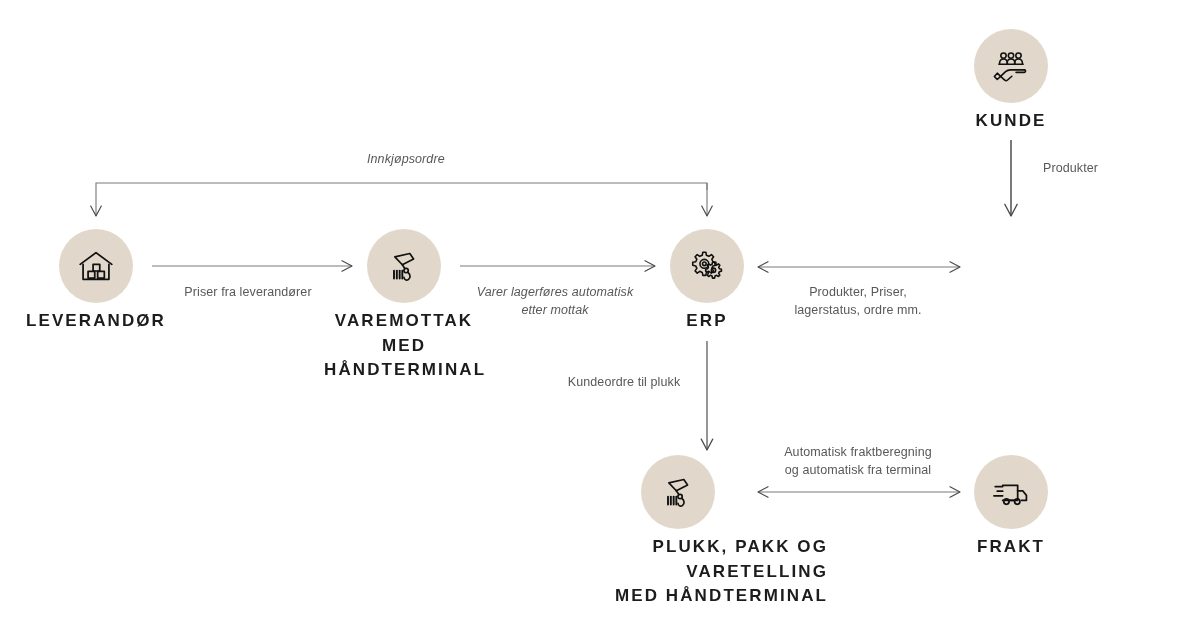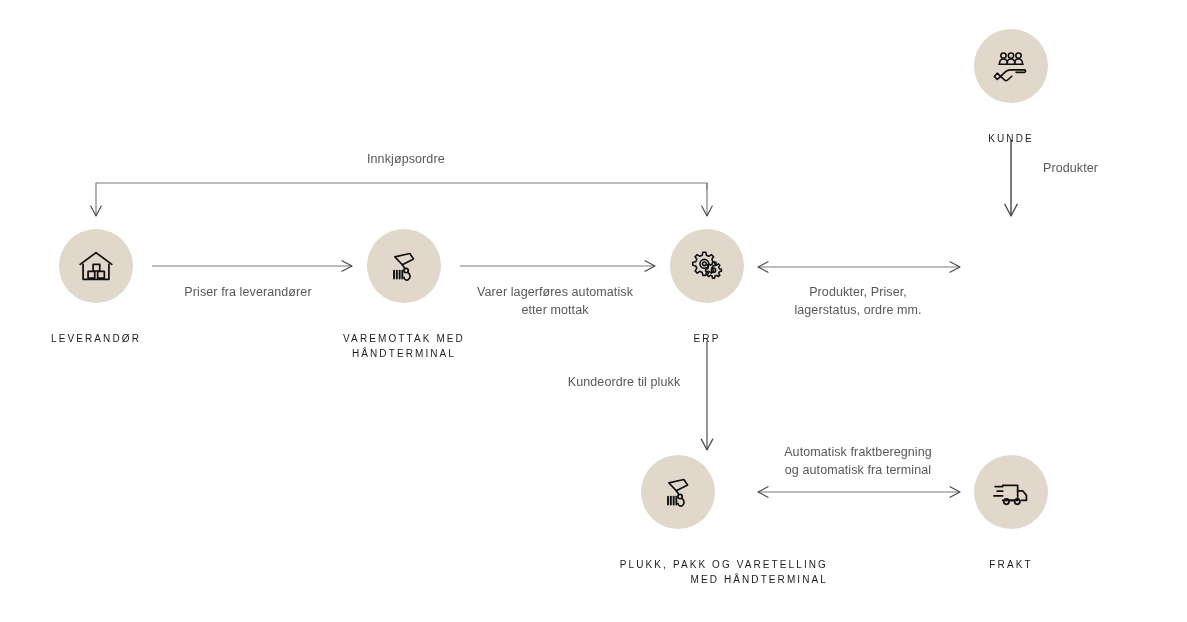--- a/index.html
+++ b/index.html
@@ -40,23 +40,23 @@
     background: #e1d8cb;
     margin: 0 auto;
     display: flex;
     align-items: center;
     justify-content: center;
   }
   .node-circle svg {
     display: block;
   }
   .node-label {
-    margin-top: 29px;
-    font-size: 10px;
-    font-weight: normal;
+    margin-top: 6px;
+    font-size: 17px;
+    font-weight: bold;
     letter-spacing: 2.1px;
     color: #1c1c1c;
     line-height: 1.45;
     text-transform: uppercase;
     white-space: pre-line;
   }
   .node-label.wide {
     width: 300px;
     margin-left: -70px;
   }
@@ -226,25 +226,25 @@
         <circle cx="31.5" cy="35.5" r="3.2"></circle>
         <path d="M5,17.5 L14,17.5"></path>
         <path d="M7.5,23 L14,23"></path>
         <path d="M3.5,28.5 L14,28.5"></path>
         <path d="M21.5,34 L28.5,34"></path>
       </svg>
     </div>
     <div class="node-label">FRAKT</div>
   </div>
 
-  <div class="edge-label left" style="left:367px; top:151px;">Innkjøpsordre</div>
+  <div class="edge-label left" style="left:367px; top:151px;font-style:italic;">Innkjøpsordre</div>
 
   <div class="edge-label center" style="left:248px; top:284px;">Priser fra leverandører</div>
 
-  <div class="edge-label center" style="left:555px; top:284px;">Varer lagerføres automatisk
+  <div class="edge-label center" style="left:555px; top:284px;font-style:italic;">Varer lagerføres automatisk
 etter mottak</div>
 
   <div class="edge-label center" style="left:858px; top:284px;">Produkter, Priser,
 lagerstatus, ordre mm.</div>
 
   <div class="edge-label left" style="left:1043px; top:160px;">Produkter</div>
 
   <div class="edge-label center" style="left:624px; top:374px;">Kundeordre til plukk</div>
 
   <div class="edge-label center" style="left:858px; top:444px;">Automatisk fraktberegning

